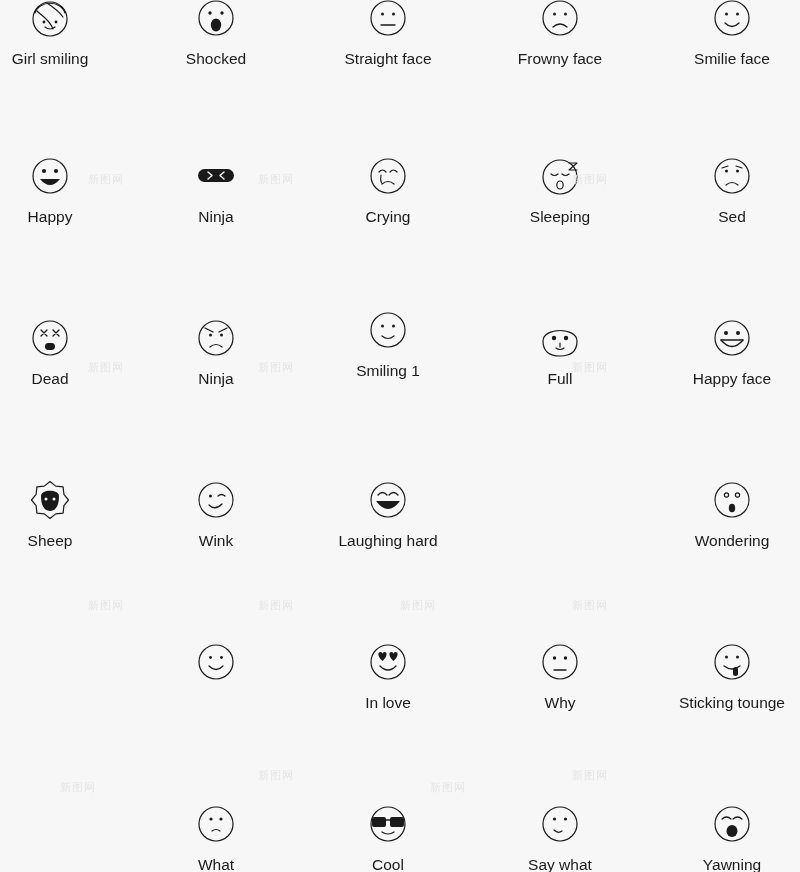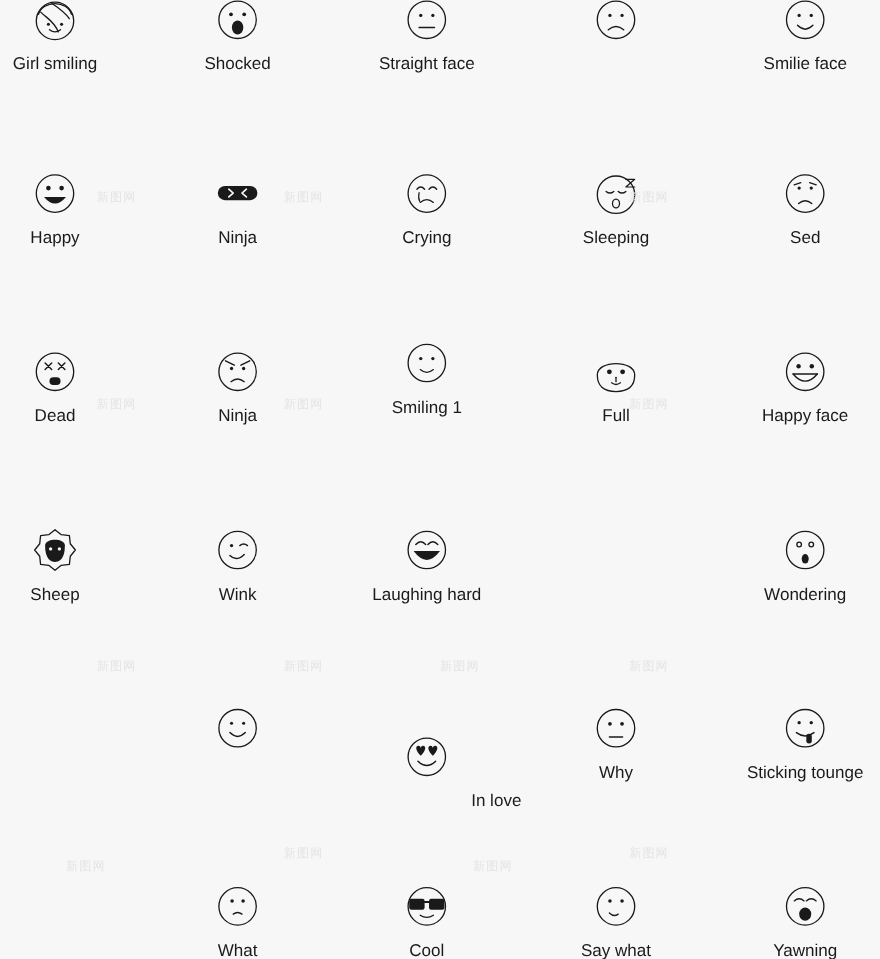--- a/index.html
+++ b/index.html
@@ -97,20 +97,21 @@
       <div class="icon-wrap">
         <svg width="46" height="46" viewBox="0 0 46 46" fill="none">
           <g>
             <circle cx="23" cy="23" r="17" stroke="#1a1a1a" stroke-width="1.2" fill="none"></circle>
             <circle cx="17.5" cy="19" r="1.5" fill="#1a1a1a"></circle>
             <circle cx="28.5" cy="19" r="1.5" fill="#1a1a1a"></circle>
             <path d="M16 32 Q23 26 30 32" stroke="#1a1a1a" stroke-width="1.3" fill="none" stroke-linecap="round" stroke-linejoin="round"></path>
           </g>
         </svg>
       </div>
+      <div class="label">Frowny face</div>
     </div>
     <div class="cell" style="left: 646px; top: -8px;">
       <div class="icon-wrap">
         <svg width="46" height="46" viewBox="0 0 46 46" fill="none">
           <g>
             <circle cx="23" cy="23" r="17" stroke="#1a1a1a" stroke-width="1.2" fill="none"></circle>
             <circle cx="17.5" cy="19" r="1.5" fill="#1a1a1a"></circle>
             <circle cx="28.5" cy="19" r="1.5" fill="#1a1a1a"></circle>
             <path d="M16 28 Q23 35 30 28" stroke="#1a1a1a" stroke-width="1.3" fill="none" stroke-linecap="round" stroke-linejoin="round"></path>
           </g>
@@ -312,21 +313,21 @@
         <svg width="46" height="46" viewBox="0 0 46 46" fill="none">
           <g>
             <circle cx="23" cy="23" r="17" stroke="#1a1a1a" stroke-width="1.2" fill="none"></circle>
             <circle cx="17.5" cy="18.5" r="1.4" fill="#1a1a1a"></circle>
             <circle cx="28.5" cy="18.5" r="1.4" fill="#1a1a1a"></circle>
             <path d="M16 27 Q23 34 30 27" stroke="#1a1a1a" stroke-width="1.3" fill="none" stroke-linecap="round" stroke-linejoin="round"></path>
           </g>
         </svg>
       </div>
     </div>
-    <div class="cell" style="left: 302px; top: 662px; text-align: right;">
+    <div class="cell" style="left: 302px; top: 636px;">
       <div class="icon-wrap">
         <svg width="46" height="46" viewBox="0 0 46 46" fill="none">
           <g>
             <circle cx="23" cy="23" r="17" stroke="#1a1a1a" stroke-width="1.2" fill="none"></circle>
             <path d="M17.5 22 C13 18, 12 13, 15.5 13 C17 13, 17.5 14.5, 17.5 15 C17.5 14.5, 18 13, 19.5 13 C23 13, 22 18, 17.5 22 Z" fill="#1a1a1a"></path>
             <path d="M28.5 22 C24 18, 23 13, 26.5 13 C28 13, 28.5 14.5, 28.5 15 C28.5 14.5, 29 13, 30.5 13 C34 13, 33 18, 28.5 22 Z" fill="#1a1a1a"></path>
             <path d="M15 27 Q23 35 31 27" stroke="#1a1a1a" stroke-width="1.3" fill="none" stroke-linecap="round" stroke-linejoin="round"></path>
           </g>
         </svg>
       </div>

